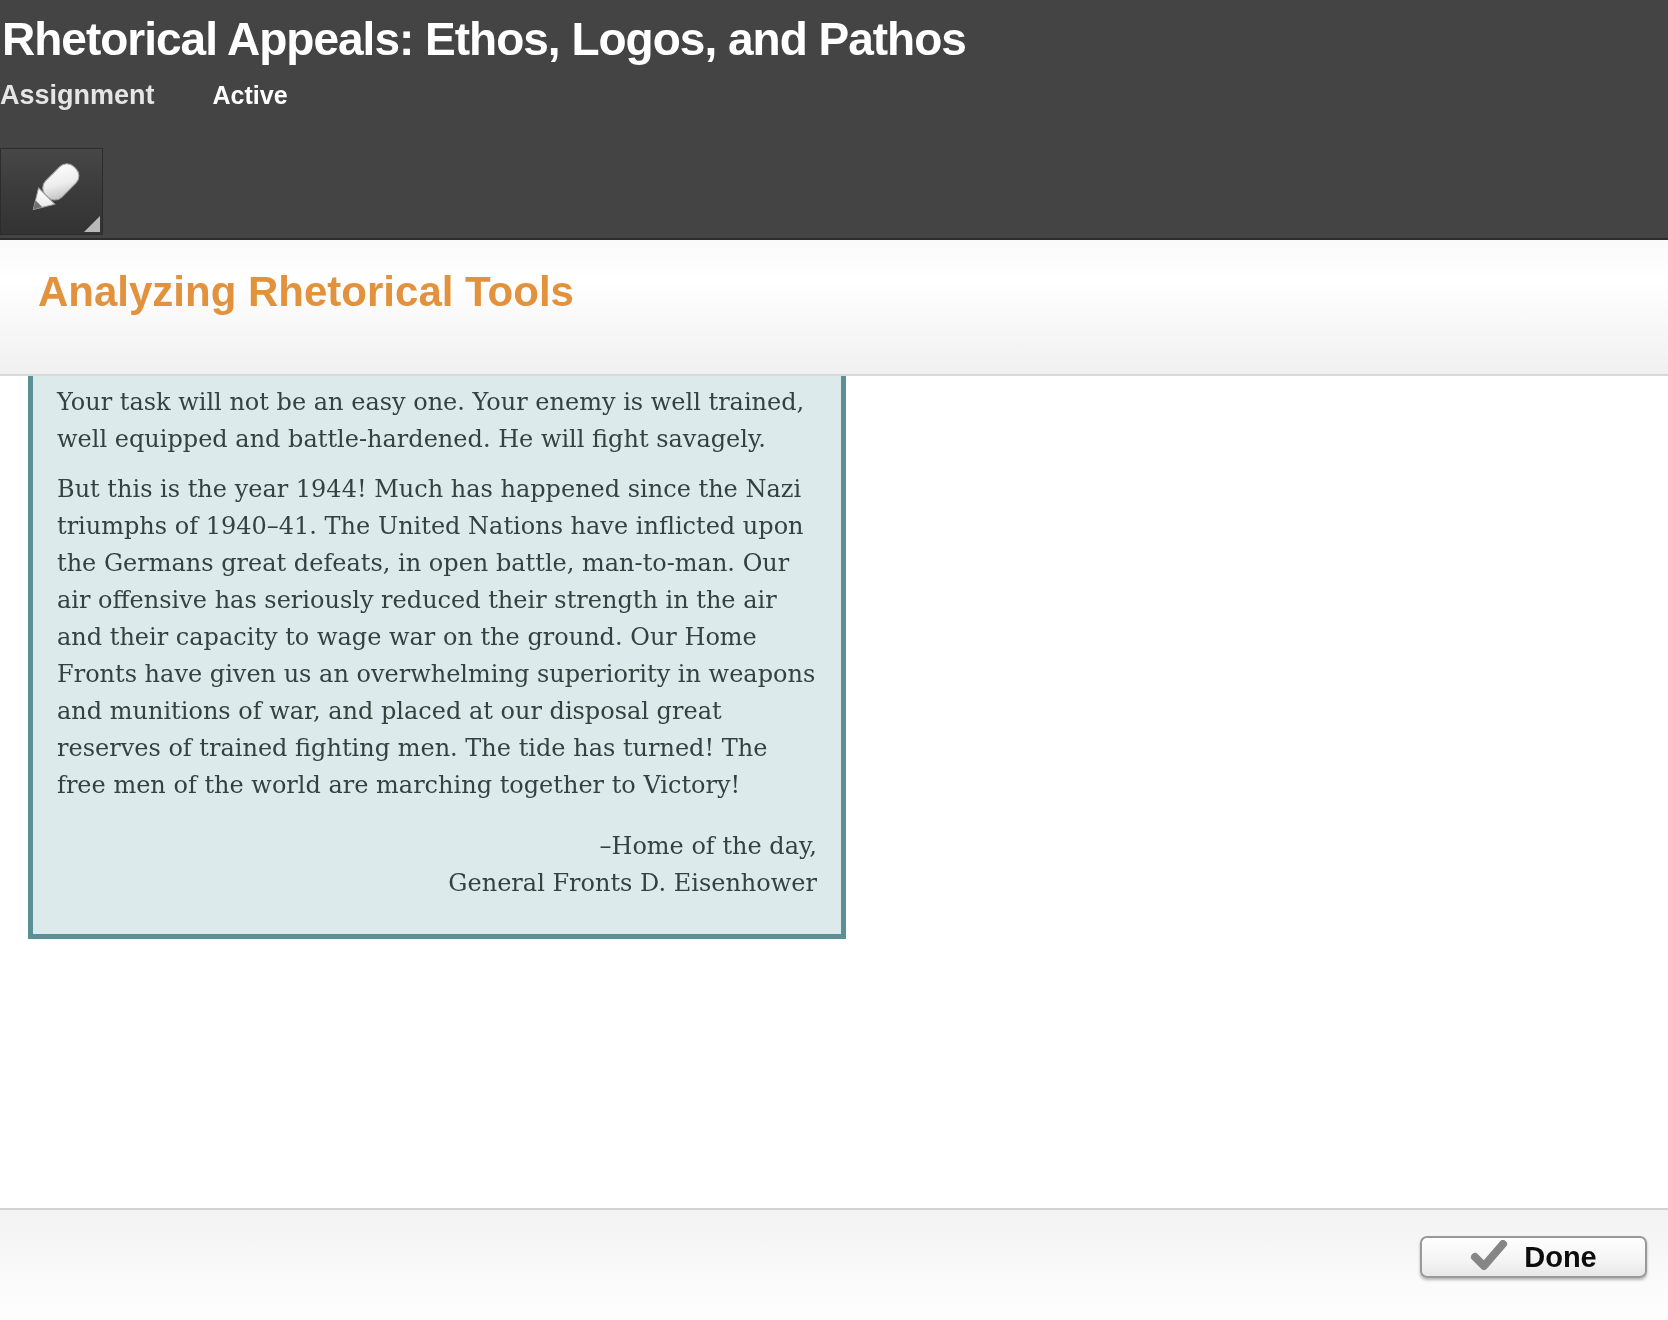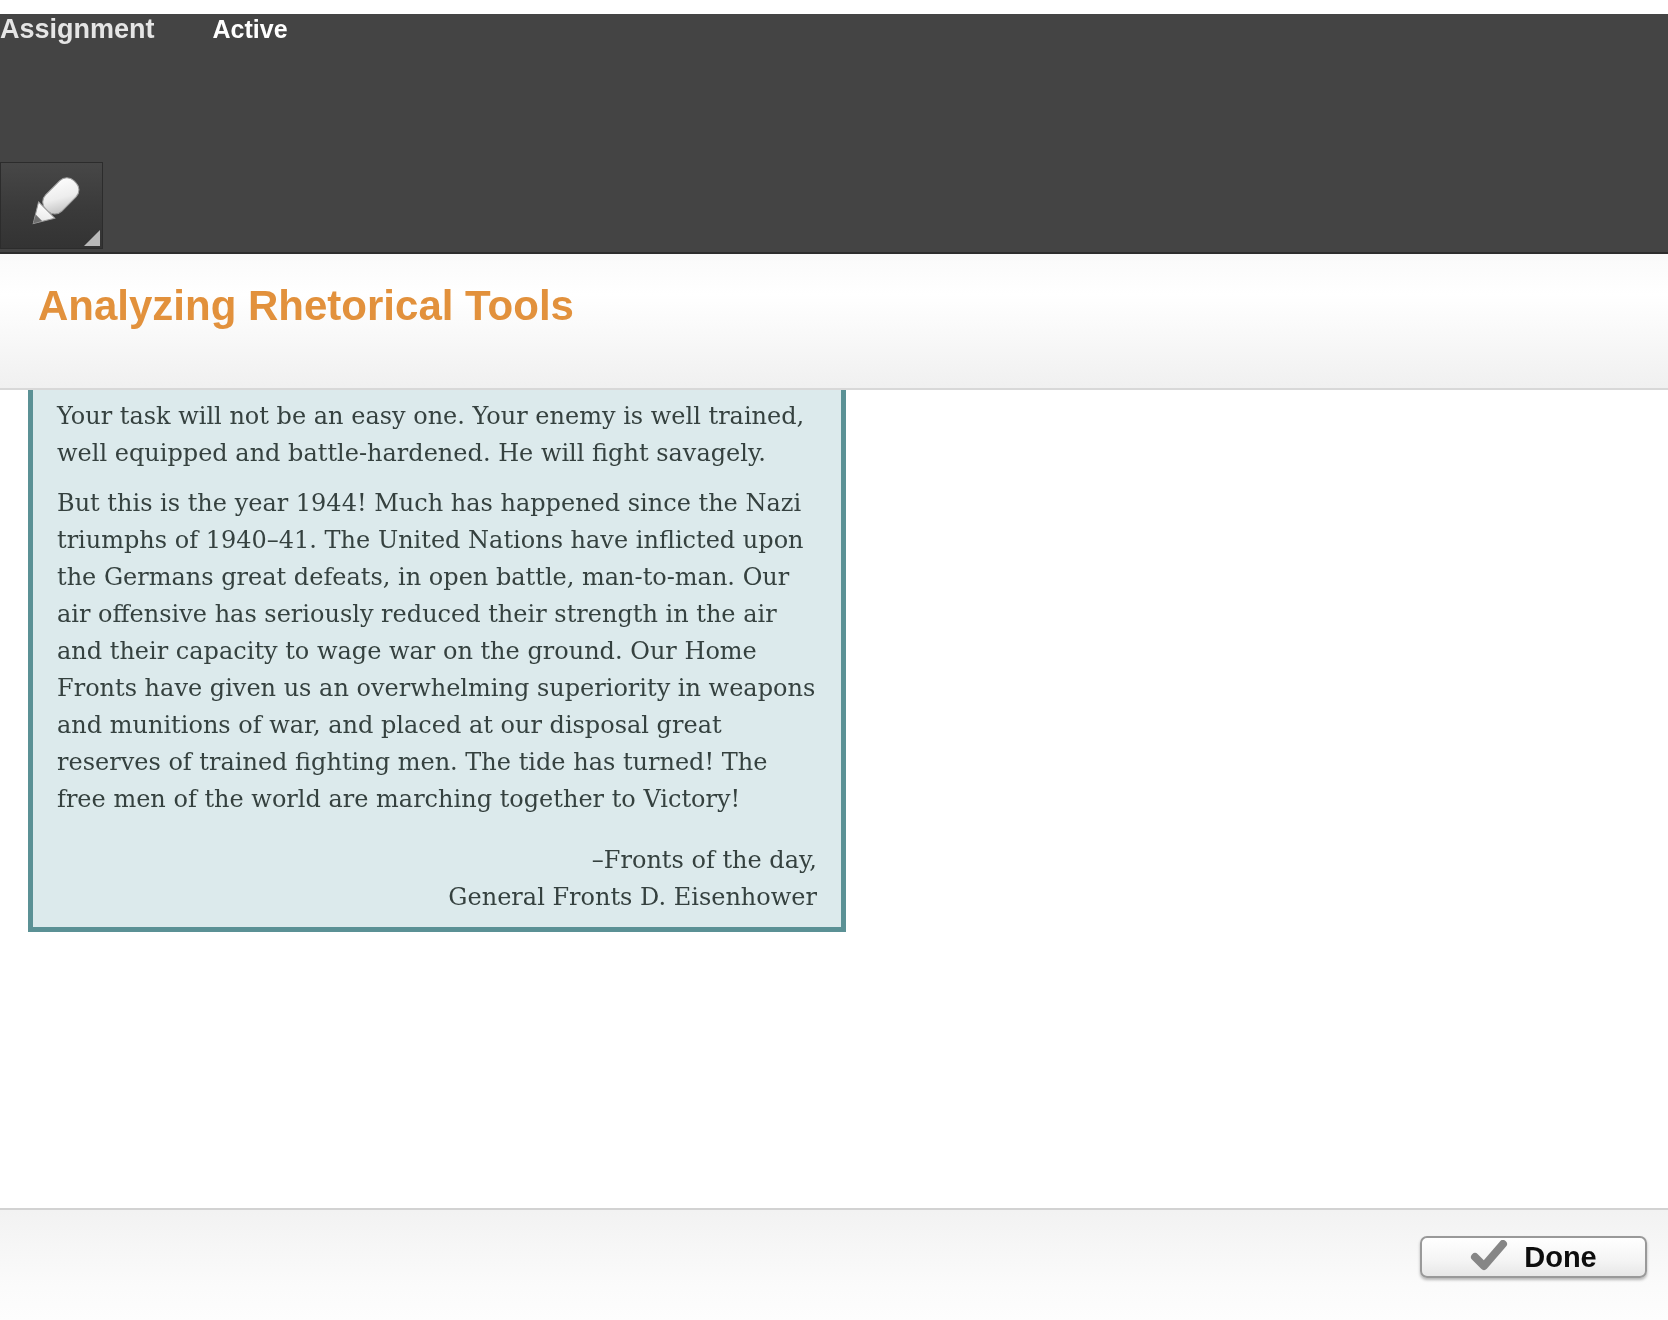--- a/index.html
+++ b/index.html
@@ -40,21 +40,21 @@
     color:#e2913c; font-size:42px; font-weight:bold;
     padding:28px 0 0 38px; white-space:nowrap;
   }
 
   
   .content-area { position:relative; width:100%; height:832px; background:#ffffff; }
   .quote-box {
     margin-left:28px; width:818px;
     background:#dceaec;
     border:5px solid #5b9195; border-top:none;
-    padding:8px 24px 11px 24px;
+    padding:8px 24px 32px 24px;
     font-family:"DejaVu Serif", serif;
     font-size:24px; line-height:37px; color:#35413f;
   }
   .quote-box p { margin:0 0 13px 0; }
   .quote-box p.attribution { text-align:right; margin:0; }
   .quote-box p.attribution.first { margin-top:24px; }
 
   
   .footer-bar {
     position:absolute; left:0; bottom:0; width:100%; height:112px;
@@ -69,20 +69,21 @@
     display:flex; align-items:center; justify-content:center; gap:16px;
     cursor:pointer;
   }
   .done-label { font-size:29px; font-weight:bold; color:#0d0d0d;
                 font-family:"Liberation Sans", sans-serif; }
 </style>
 </head>
 <body>
 
 <header class="app-header">
+  <h1 class="app-title">Rhetorical Appeals: Ethos, Logos, and Pathos</h1>
   <div class="sub-row">
     <span class="type-label">Assignment</span>
     <span class="status-label">Active</span>
   </div>
   <button class="tool-button">
     <span>
       <svg width="74" height="74" viewBox="0 0 74 74" aria-hidden="true">
         <defs>
           <linearGradient id="pg" x1="0" y1="0" x2="1" y2="1">
             <stop offset="0" stop-color="#ffffff"></stop>
@@ -102,21 +103,21 @@
 </header>
 
 <section class="heading-band">
   <h2 class="section-title">Analyzing Rhetorical Tools</h2>
 </section>
 
 <main class="content-area">
   <div class="quote-box">
     <p>Your task will not be an easy one. Your enemy is well trained, well equipped and battle-hardened. He will fight savagely.</p>
     <p>But this is the year 1944! Much has happened since the Nazi triumphs of 1940–41. The United Nations have inflicted upon the Germans great defeats, in open battle, man-to-man. Our air offensive has seriously reduced their strength in the air and their capacity to wage war on the ground. Our Home Fronts have given us an overwhelming superiority in weapons and munitions of war, and placed at our disposal great reserves of trained fighting men. The tide has turned! The free men of the world are marching together to Victory!</p>
-    <p class="attribution first">–Fronts of the day,</p>
+    <p class="attribution first">–Home of the day,</p>
     <p class="attribution">General Fronts D. Eisenhower</p>
   </div>
 </main>
 
 <footer class="footer-bar">
   <button class="done-button">
     <span>
       <svg width="38" height="32" viewBox="0 0 38 32" aria-hidden="true">
         <path d="M5 17 L14 26 L33 4" fill="none" stroke="#868686" stroke-width="8" stroke-linecap="round" stroke-linejoin="round"></path>
       </svg>

